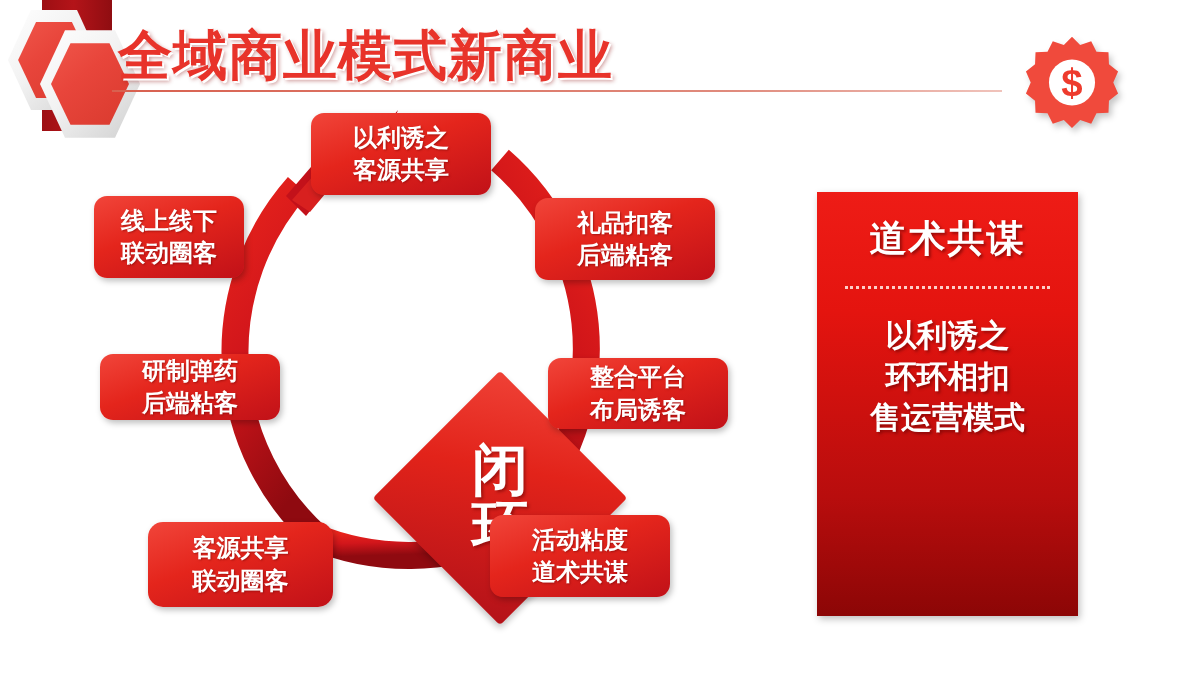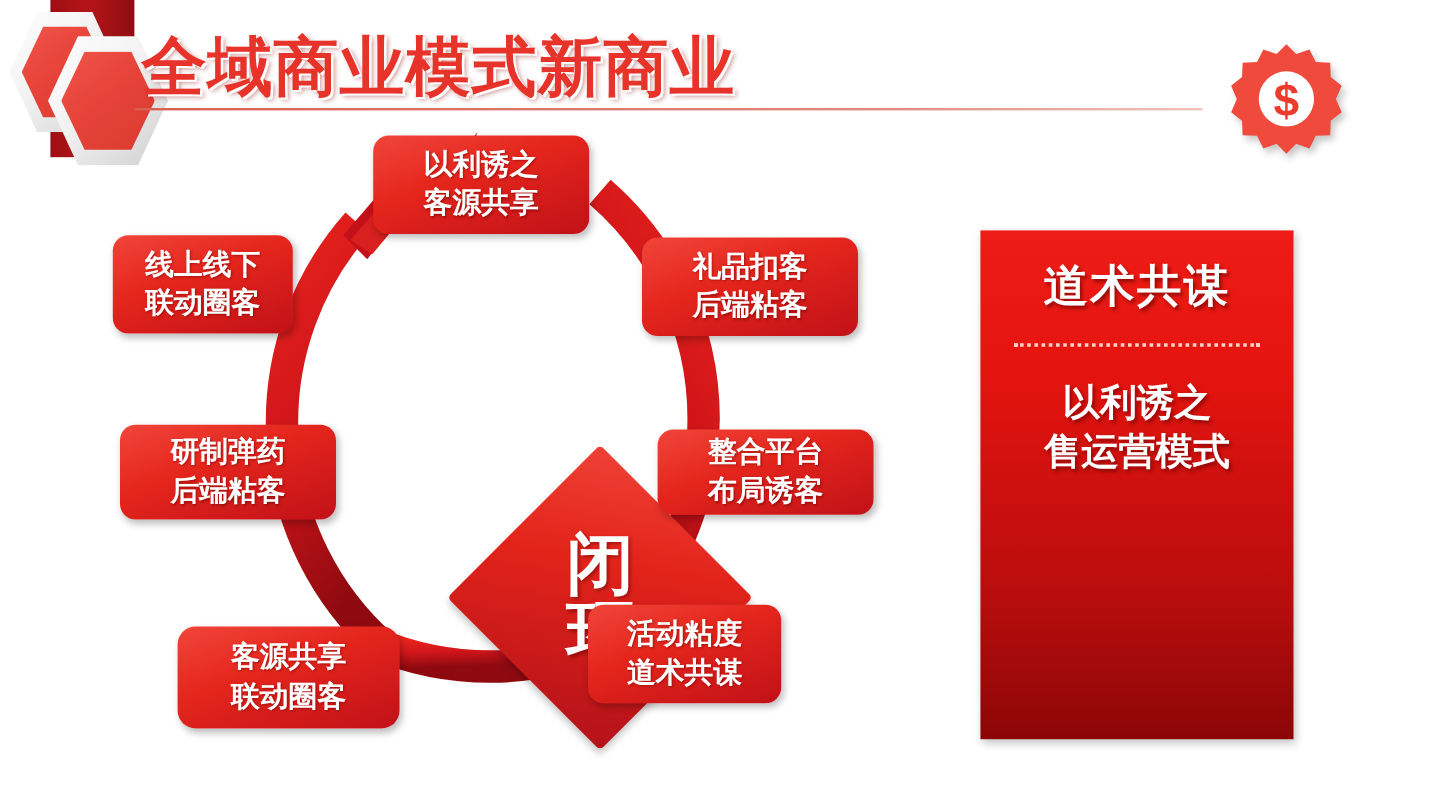--- a/index.html
+++ b/index.html
@@ -78,23 +78,23 @@
     box-shadow:2px 3px 6px rgba(0,0,0,.26);
     color:#fff;font-weight:bold;font-size:24px;line-height:1.34;
     display:flex;flex-direction:column;align-items:center;justify-content:center;
     text-shadow:1px 1px 2px rgba(110,0,0,.5);
     white-space:nowrap;
     z-index:5;
   }
   #node-0{left:231px;top:13px;width:180px;height:82px;}   
   #node-1{left:455px;top:98px;width:180px;height:82px;}   
   #node-2{left:468px;top:258px;width:180px;height:71px;}  
-  #node-3{left:410px;top:404px;width:161px;height:82px;}  
+  #node-3{left:410px;top:415px;width:180px;height:82px;}  
   #node-4{left:68px;top:422px;width:185px;height:85px;border-radius:15px;}   
-  #node-5{left:20px;top:254px;width:180px;height:79px;}   
+  #node-5{left:20px;top:254px;width:180px;height:66px;}   
   #node-6{left:14px;top:96px;width:150px;height:82px;}    
 
   
   .panel{
     position:absolute;left:817px;top:192px;width:261px;height:424px;
     background:linear-gradient(180deg,#ee1c16 0%,#e4140f 28%,#b80d0d 72%,#8c0606 100%);
     box-shadow:2px 3px 7px rgba(0,0,0,.25);
     display:flex;flex-direction:column;align-items:center;
     box-sizing:border-box;padding-top:22px;
   }
@@ -206,17 +206,18 @@
       <span>线上线下</span>
       <span>联动圈客</span>
     </div>
   </div>
 
   <div class="panel">
     <div class="panel-title">道术共谋</div>
     <div class="panel-div"></div>
     <div class="panel-body">
       <div>以利诱之</div>
+      <div>环环相扣</div>
       <div>售运营模式</div>
     </div>
   </div>
 
 </div>
 
 </body></html>

